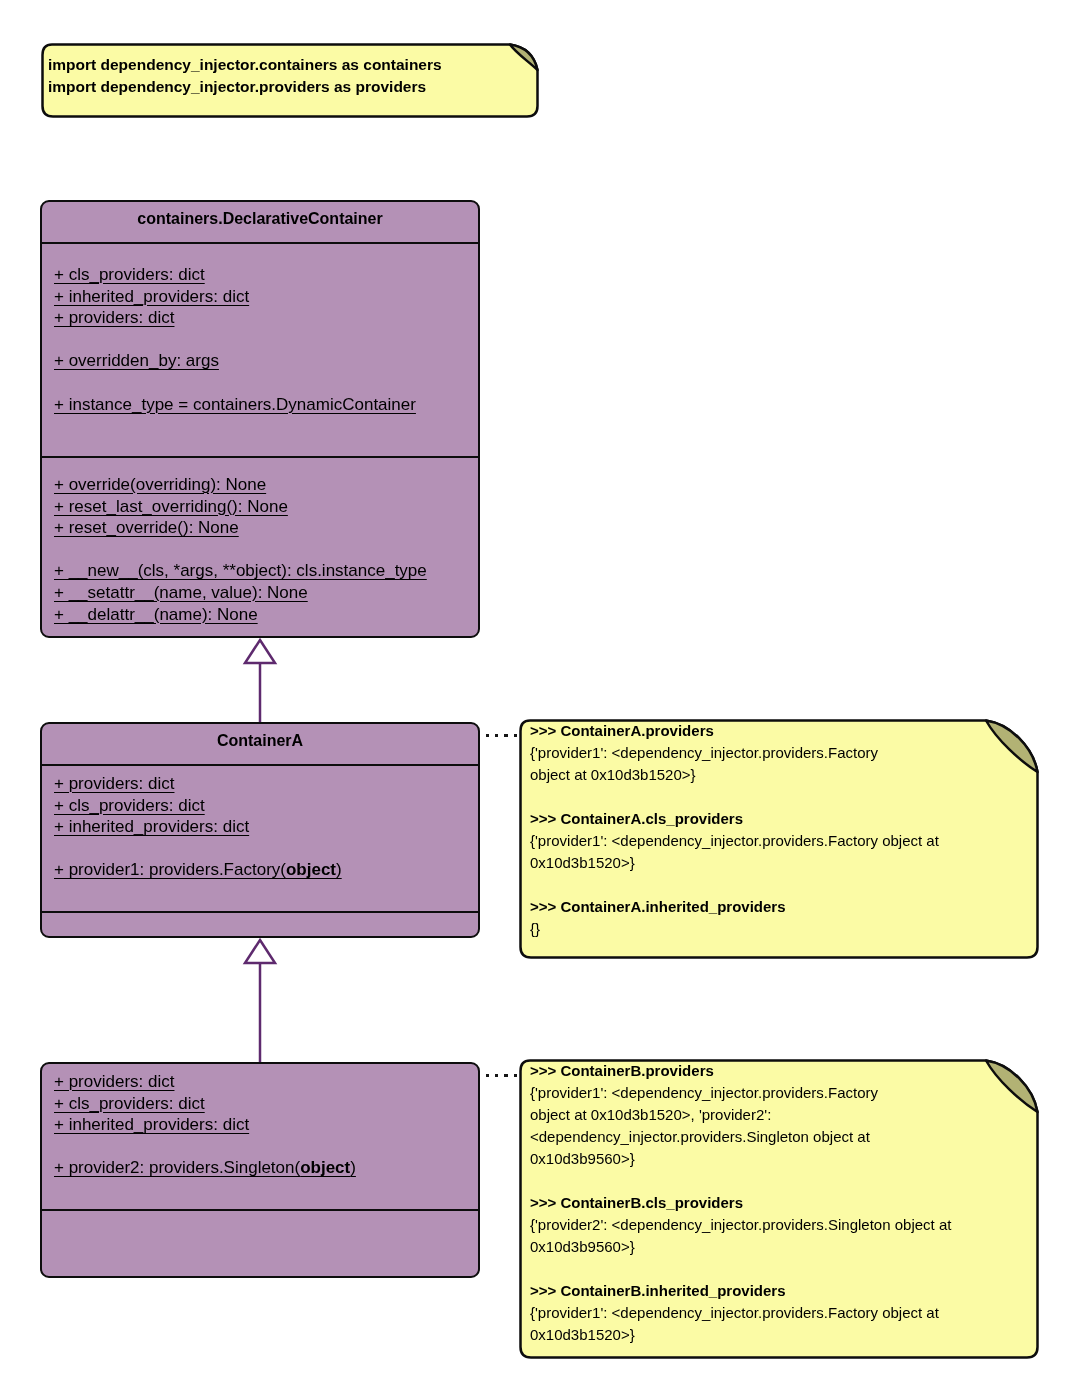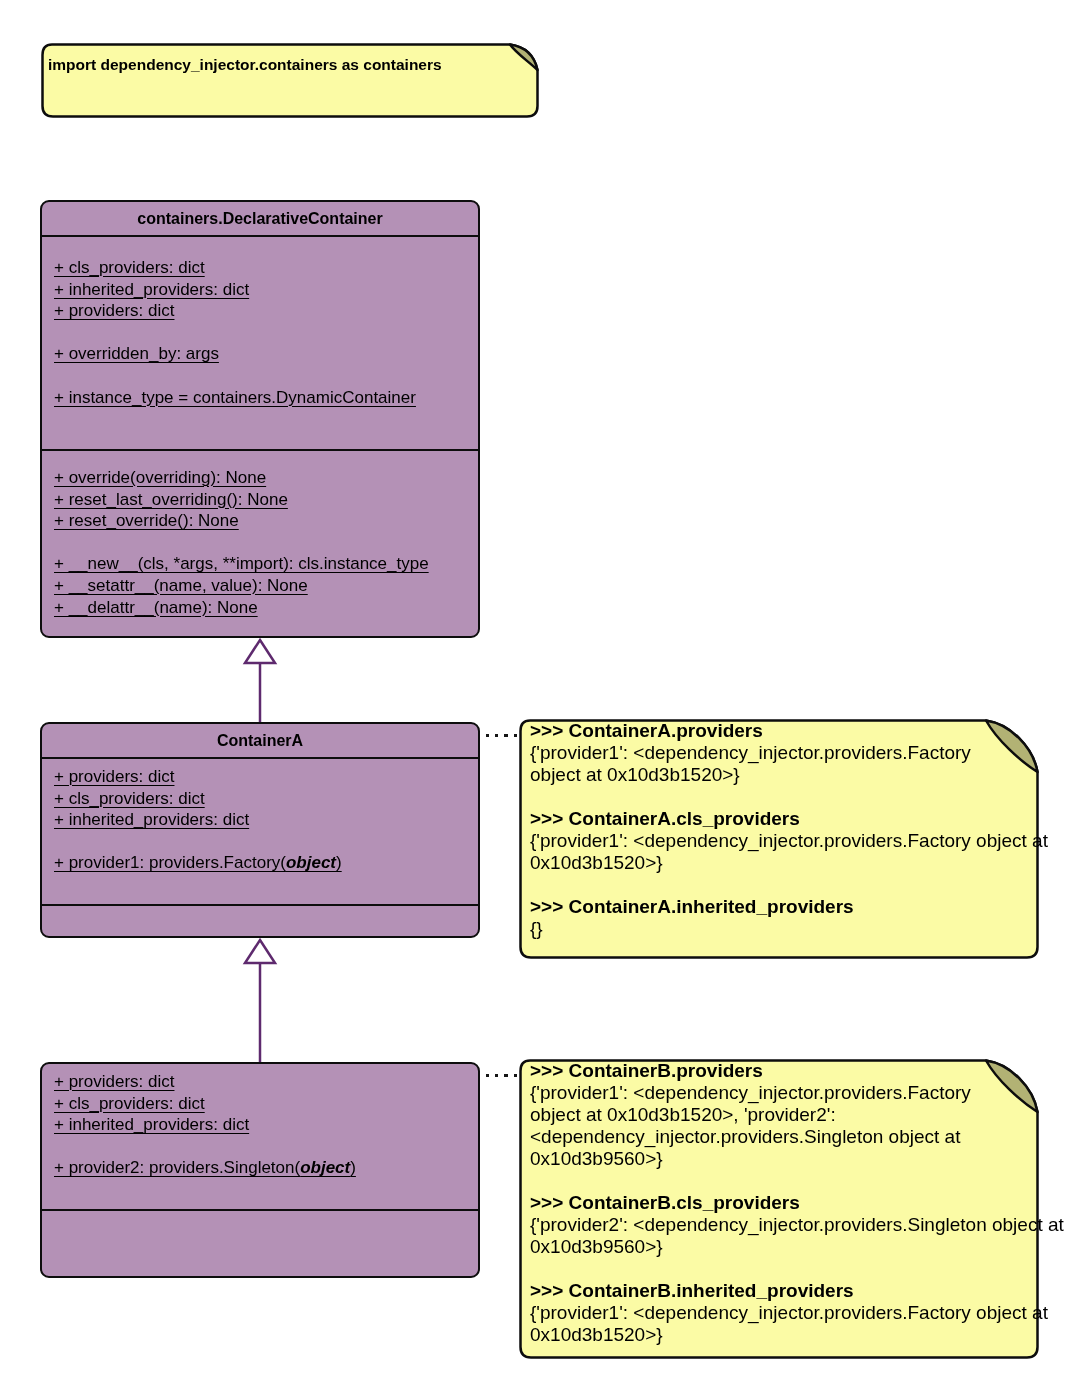--- a/index.html
+++ b/index.html
@@ -7,36 +7,36 @@
     --note_fold:#B2B274; --arrow:#5E2A6E; --text:#000000; --background:#FFFFFF;
   }
   *{box-sizing:border-box;margin:0;padding:0}
   html,body{background:var(--background);}
   body{font-family:"Liberation Sans",sans-serif;color:var(--text);}
   #canvas{position:relative;width:1080px;height:1400px;background:var(--background);overflow:hidden;}
 
   
   .uml-class{position:absolute;width:440px;background:var(--class_fill);
     border:2.5px solid var(--class_border);border-radius:9px;display:flex;flex-direction:column;}
-  .uml-title{height:35px;line-height:34px;text-align:center;font-weight:bold;font-size:16px;
+  .uml-title{height:42px;line-height:34px;text-align:center;font-weight:bold;font-size:16px;
     border-bottom:2px solid var(--class_border);}
   .uml-section{font-size:17px;}
   .member{line-height:21.6px;min-height:21.6px;white-space:nowrap;text-decoration:underline;
     text-decoration-thickness:1.4px;text-underline-offset:2.5px;}
-  .member .b{font-weight:bold;font-style:italic;}
+  .member .b{font-weight:bold;}
   .attrs-decl{height:214px;border-bottom:2px solid var(--class_border);padding:20px 12px 0 12px;}
   .methods-decl{flex:1;padding:16px 8px 0 12px;}
   .attrs-sub{height:147px;border-bottom:2px solid var(--class_border);padding:7px 12px 0 12px;}
   .methods-empty{flex:1;}
 
   
   .note{position:absolute;}
   .note-svg{position:absolute;left:0;top:0;}
   .note-text{position:absolute;left:12px;top:2px;right:8px;}
-  .note-line{font-size:19px;line-height:22px;min-height:22px;white-space:nowrap;}
+  .note-line{font-size:15px;line-height:22px;min-height:22px;white-space:nowrap;}
   .note-line.b{font-weight:bold;}
   .top-note-text{position:absolute;left:8px;top:12px;right:4px;}
   .top-note-line{font-size:15.5px;line-height:21.5px;min-height:21.5px;font-weight:bold;white-space:nowrap;}
 
   
   .arrow-svg{position:absolute;}
   .dots{position:absolute;display:flex;gap:6px;}
   .dots i{display:block;width:3.2px;height:3.2px;background:#161616;}
 </style>
 </head>
@@ -44,40 +44,41 @@
 
 <div id="canvas">
 
   <div class="note" style="left:40px;top:42px;width:500px;height:77px">
     <svg class="note-svg" width="500" height="77" viewBox="0 0 500 77">
       <path d="M 12 2.5 H 470 C 484 4.5 494 12 497.5 28 V 64 Q 497.5 74.5 487 74.5 H 13 Q 2.5 74.5 2.5 64 V 13 Q 2.5 2.5 12 2.5 Z" style="fill:var(--note_fill);stroke:var(--class_border);stroke-width:2.5;stroke-linejoin:round"></path>
       <path d="M 470 2.5 C 484 4.5 494 12 497.5 28 C 488 19 476 11 470 2.5 Z" style="fill:var(--note_fold);stroke:var(--class_border);stroke-width:2.5;stroke-linejoin:round"></path>
     </svg>
     <div class="top-note-text">
       <div class="top-note-line">import dependency_injector.containers as containers</div>
+      <div class="top-note-line">import dependency_injector.providers as providers</div>
     </div>
   </div>
 
   <div class="uml-class" style="left:40px;top:200px;height:438px">
     <div class="uml-title">containers.DeclarativeContainer</div>
     <div class="uml-section attrs-decl">
       <div class="member">+ cls_providers: dict</div>
       <div class="member">+ inherited_providers: dict</div>
       <div class="member">+ providers: dict</div>
       <div class="member"></div>
       <div class="member">+ overridden_by: args</div>
       <div class="member"></div>
       <div class="member">+ instance_type = containers.DynamicContainer</div>
     </div>
     <div class="uml-section methods-decl">
       <div class="member">+ override(overriding): None</div>
       <div class="member">+ reset_last_overriding(): None</div>
       <div class="member">+ reset_override(): None</div>
       <div class="member"></div>
-      <div class="member">+ __new__(cls, *args, **import): cls.instance_type</div>
+      <div class="member">+ __new__(cls, *args, **object): cls.instance_type</div>
       <div class="member">+ __setattr__(name, value): None</div>
       <div class="member">+ __delattr__(name): None</div>
     </div>
   </div>
 
   <svg class="arrow-svg" style="left:230px;top:636px" width="60" height="88" viewBox="0 0 60 88">
     <line x1="30" y1="27" x2="30" y2="87" style="stroke:var(--arrow);stroke-width:2.5"></line>
     <polygon points="30,4 45,27 15,27" style="fill:#ffffff;stroke:var(--arrow);stroke-width:2.5;stroke-linejoin:miter"></polygon>
   </svg>
 

